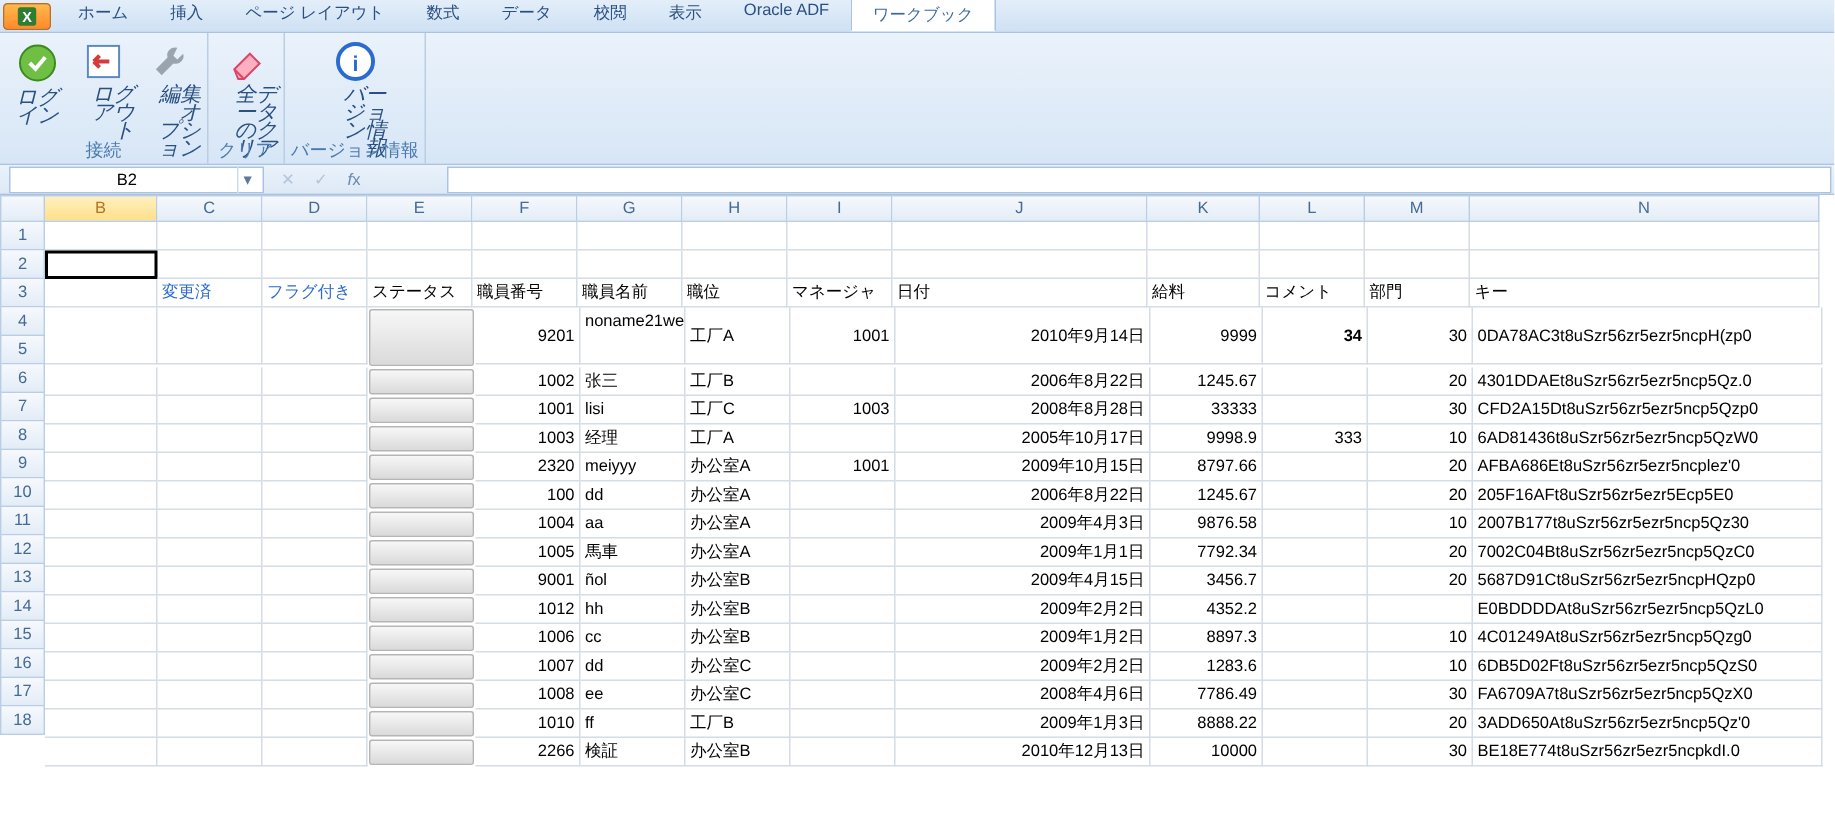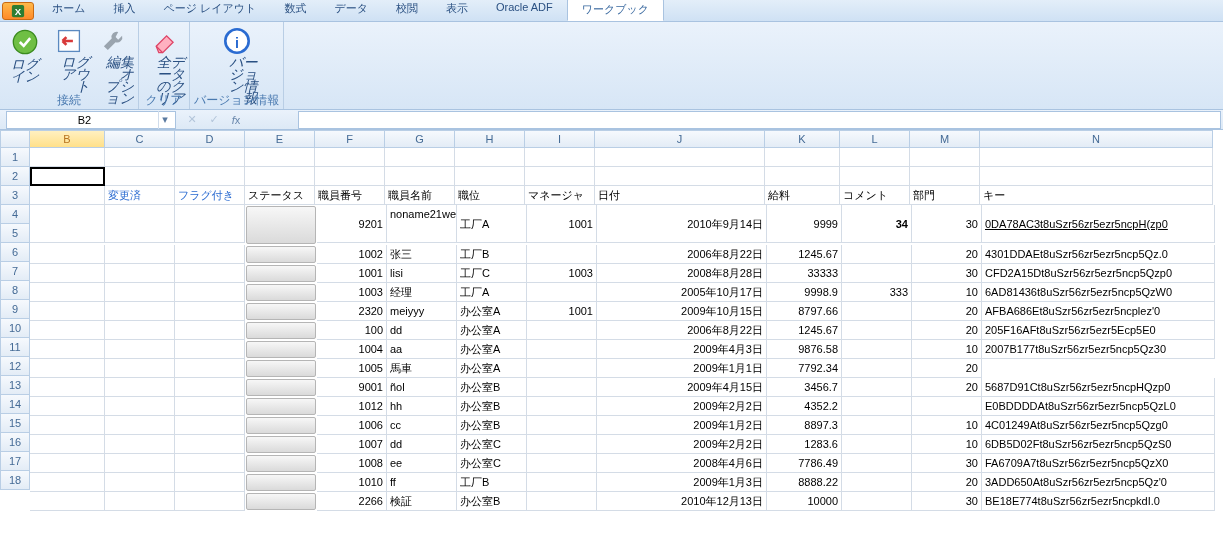--- a/index.html
+++ b/index.html
@@ -241,21 +241,21 @@
           <div class="cell colD" style="height: 38px; line-height: 36px; display: flex; align-items: flex-end;"></div>
           <div class="cell colE statusbtn" style="height: 38px; line-height: 36px; display: flex; align-items: flex-end;"></div>
           <div class="cell colF num" style="height: 38px; line-height: 36px; display: flex; align-items: flex-end; justify-content: flex-end;">9201</div>
           <div class="cell colG" style="height: 38px; line-height: 18px; white-space: normal;">noname21werqqq</div>
           <div class="cell colH" style="height: 38px; line-height: 36px; display: flex; align-items: flex-end;">工厂A</div>
           <div class="cell colI num" style="height: 38px; line-height: 36px; display: flex; align-items: flex-end; justify-content: flex-end;">1001</div>
           <div class="cell colJ num" style="height: 38px; line-height: 36px; display: flex; align-items: flex-end; justify-content: flex-end;">2010年9月14日</div>
           <div class="cell colK num" style="height: 38px; line-height: 36px; display: flex; align-items: flex-end; justify-content: flex-end;">9999</div>
           <div class="cell colL num" style="height: 38px; line-height: 36px; display: flex; align-items: flex-end; justify-content: flex-end; font-weight: bold;">34</div>
           <div class="cell colM num" style="height: 38px; line-height: 36px; display: flex; align-items: flex-end; justify-content: flex-end;">30</div>
-          <div class="cell colN" style="height: 38px; line-height: 36px; display: flex; align-items: flex-end; text-decoration: underline;">0DA78AC3t8uSzr56zr5ezr5ncpH(zp0</div>
+          <div class="cell colN" style="height: 38px; line-height: 36px; display: flex; align-items: flex-end;">0DA78AC3t8uSzr56zr5ezr5ncpH(zp0</div>
         </div>
         <div class="datarow">
           <div class="cell colB"></div>
           <div class="cell colC"></div>
           <div class="cell colD"></div>
           <div class="cell colE statusbtn"></div>
           <div class="cell colF num">1002</div>
           <div class="cell colG">张三</div>
           <div class="cell colH">工厂B</div>
           <div class="cell colI num"></div>
@@ -346,20 +346,21 @@
           <div class="cell colD"></div>
           <div class="cell colE statusbtn"></div>
           <div class="cell colF num">1005</div>
           <div class="cell colG">馬車</div>
           <div class="cell colH">办公室A</div>
           <div class="cell colI num"></div>
           <div class="cell colJ num">2009年1月1日</div>
           <div class="cell colK num">7792.34</div>
           <div class="cell colL num"></div>
           <div class="cell colM num">20</div>
+          <div class="cell colN">7002C04Bt8uSzr56zr5ezr5ncp5QzC0</div>
         </div>
         <div class="datarow">
           <div class="cell colB"></div>
           <div class="cell colC"></div>
           <div class="cell colD"></div>
           <div class="cell colE statusbtn"></div>
           <div class="cell colF num">9001</div>
           <div class="cell colG">ñol</div>
           <div class="cell colH">办公室B</div>
           <div class="cell colI num"></div>

